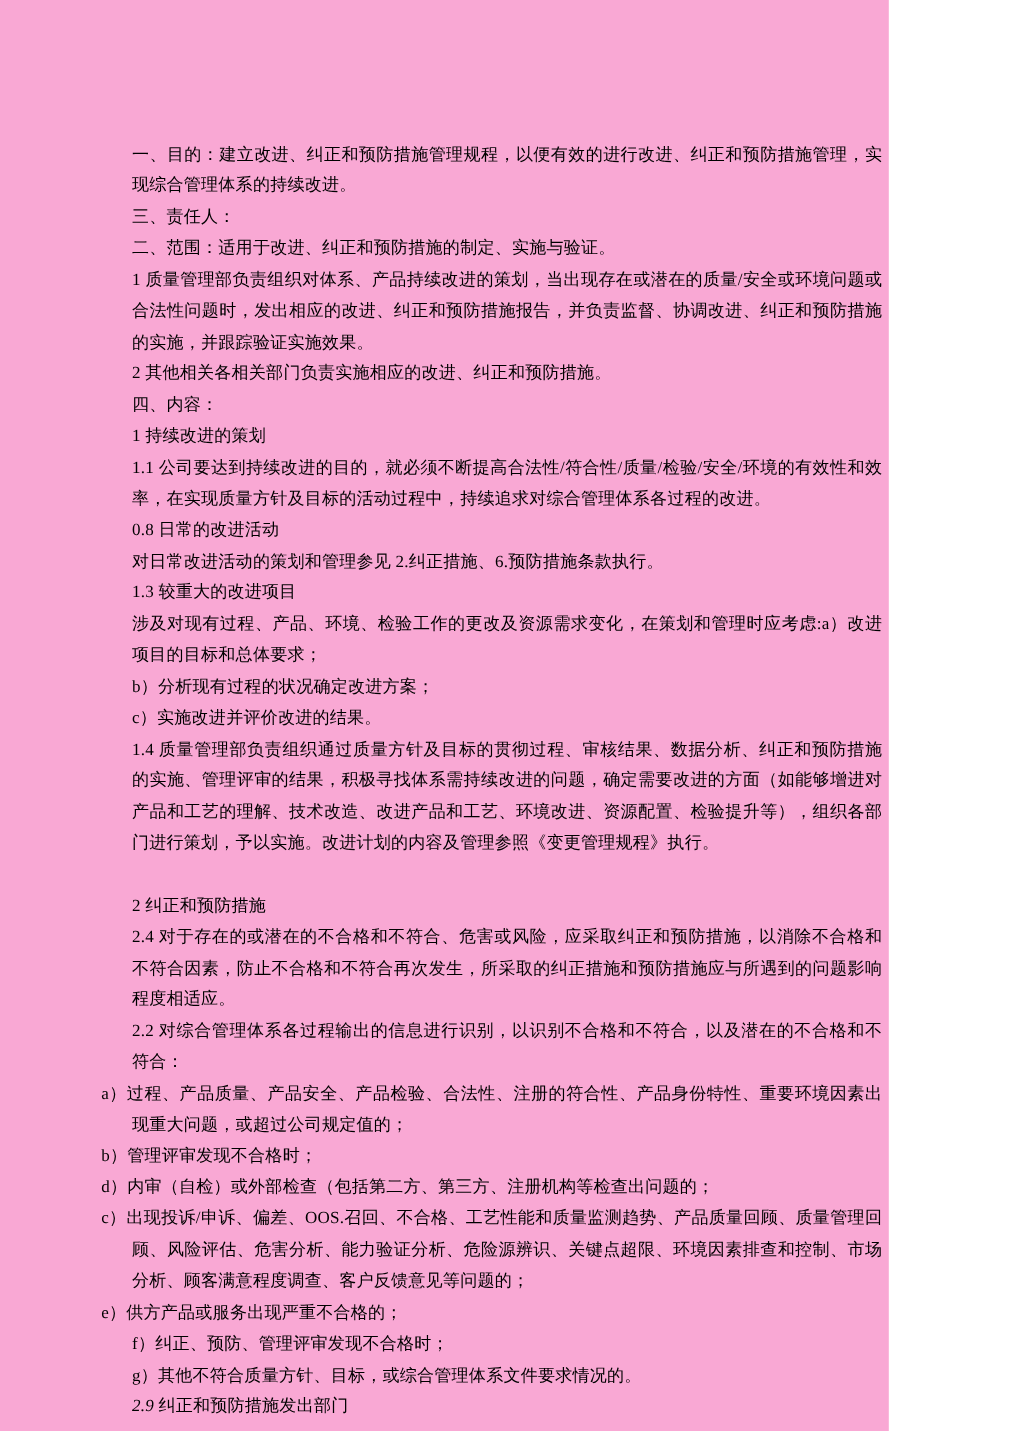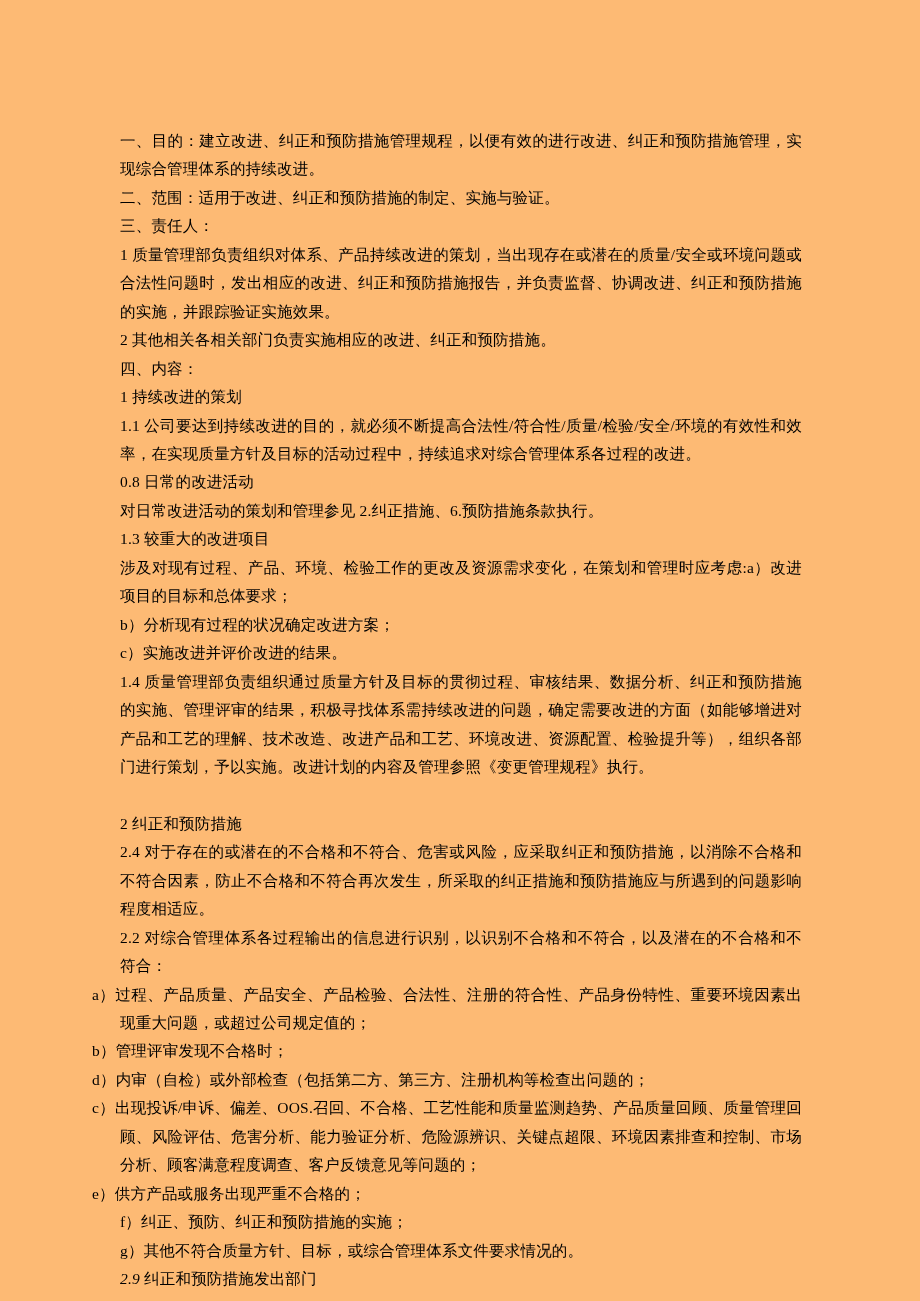--- a/index.html
+++ b/index.html
@@ -8,23 +8,23 @@
     background: #ffffff;
   }
   body {
     width: 920px;
     height: 1301px;
     font-family: "Liberation Serif", "DejaVu Serif", serif;
     color: #000000;
   }
   .page {
     position: relative;
-    width: 920px;
+    width: 808px;
     height: 1301px;
-    background: #fdba74;
+    background: #f9a8d4;
     overflow: hidden;
   }
   .doc-body {
     position: absolute;
     left: 120px;
     top: 127px;
     width: 682px;
     font-size: 15.5px;
     line-height: 28.45px;
     text-align: justify;
@@ -46,22 +46,22 @@
     font-style: italic;
     font-family: "Liberation Serif", "DejaVu Serif", serif;
   }
 </style>
 </head>
 <body>
 
 <div class="page">
   <div class="doc-body">
       <p class="indent-0">一、目的：建立改进、纠正和预防措施管理规程，以便有效的进行改进、纠正和预防措施管理，实现综合管理体系的持续改进。</p>
+      <p class="indent-0">三、责任人：</p>
       <p class="indent-0">二、范围：适用于改进、纠正和预防措施的制定、实施与验证。</p>
-      <p class="indent-0">三、责任人：</p>
       <p class="indent-0">1 质量管理部负责组织对体系、产品持续改进的策划，当出现存在或潜在的质量/安全或环境问题或合法性问题时，发出相应的改进、纠正和预防措施报告，并负责监督、协调改进、纠正和预防措施的实施，并跟踪验证实施效果。</p>
       <p class="indent-0">2 其他相关各相关部门负责实施相应的改进、纠正和预防措施。</p>
       <p class="indent-0">四、内容：</p>
       <p class="indent-0">1 持续改进的策划</p>
       <p class="indent-0">1.1  公司要达到持续改进的目的，就必须不断提高合法性/符合性/质量/检验/安全/环境的有效性和效率，在实现质量方针及目标的活动过程中，持续追求对综合管理体系各过程的改进。</p>
       <p class="indent-0">0.8  日常的改进活动</p>
       <p class="indent-1">对日常改进活动的策划和管理参见 2.纠正措施、6.预防措施条款执行。</p>
       <p class="indent-0">1.3  较重大的改进项目</p>
       <p class="indent-1">涉及对现有过程、产品、环境、检验工作的更改及资源需求变化，在策划和管理时应考虑:a）改进项目的目标和总体要求；</p>
       <p class="indent-1">b）分析现有过程的状况确定改进方案；</p>
@@ -69,17 +69,17 @@
       <p class="indent-0">1.4  质量管理部负责组织通过质量方针及目标的贯彻过程、审核结果、数据分析、纠正和预防措施的实施、管理评审的结果，积极寻找体系需持续改进的问题，确定需要改进的方面（如能够增进对产品和工艺的理解、技术改造、改进产品和工艺、环境改进、资源配置、检验提升等），组织各部门进行策划，予以实施。改进计划的内容及管理参照《变更管理规程》执行。</p>
       <p class="indent-0 blank"></p>
       <p class="indent-0">2 纠正和预防措施</p>
       <p class="indent-0">2.4 对于存在的或潜在的不合格和不符合、危害或风险，应采取纠正和预防措施，以消除不合格和不符合因素，防止不合格和不符合再次发生，所采取的纠正措施和预防措施应与所遇到的问题影响程度相适应。</p>
       <p class="indent-0">2.2 对综合管理体系各过程输出的信息进行识别，以识别不合格和不符合，以及潜在的不合格和不符合：</p>
       <p class="indent-1-hang">a）过程、产品质量、产品安全、产品检验、合法性、注册的符合性、产品身份特性、重要环境因素出现重大问题，或超过公司规定值的；</p>
       <p class="indent-1-hang">b）管理评审发现不合格时；</p>
       <p class="indent-1-hang">d）内审（自检）或外部检查（包括第二方、第三方、注册机构等检查出问题的；</p>
       <p class="indent-1-hang">c）出现投诉/申诉、偏差、OOS.召回、不合格、工艺性能和质量监测趋势、产品质量回顾、质量管理回顾、风险评估、危害分析、能力验证分析、危险源辨识、关键点超限、环境因素排查和控制、市场分析、顾客满意程度调查、客户反馈意见等问题的；</p>
       <p class="indent-1-hang">e）供方产品或服务出现严重不合格的；</p>
-      <p class="indent-2">f）纠正、预防、纠正和预防措施的实施；</p>
+      <p class="indent-2">f）纠正、预防、管理评审发现不合格时；</p>
       <p class="indent-2">g）其他不符合质量方针、目标，或综合管理体系文件要求情况的。</p>
       <p class="indent-0"><em class="clause-num">2.9</em>  纠正和预防措施发出部门</p>
     </div>
 </div>
 
 </body></html>

